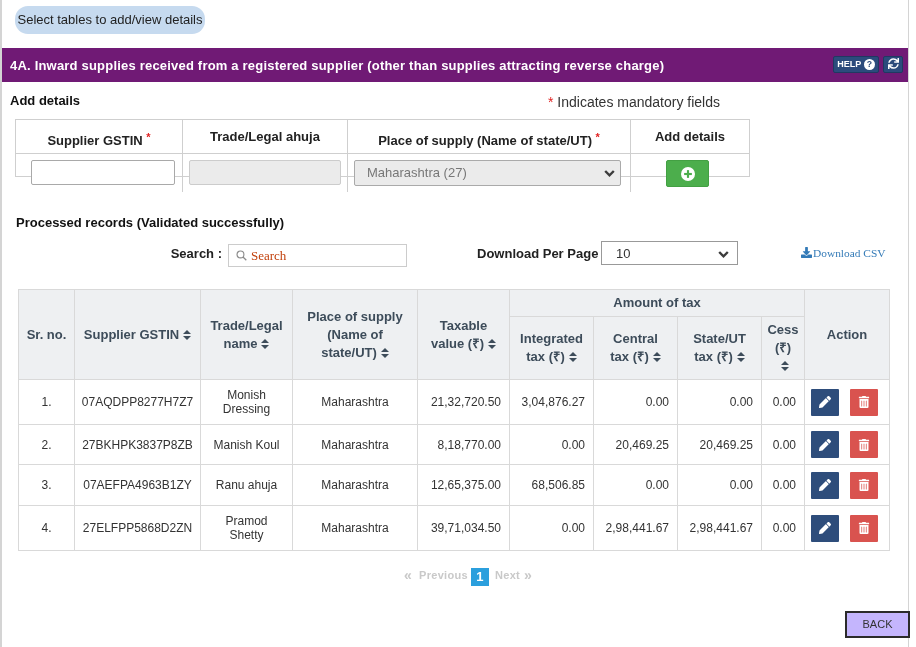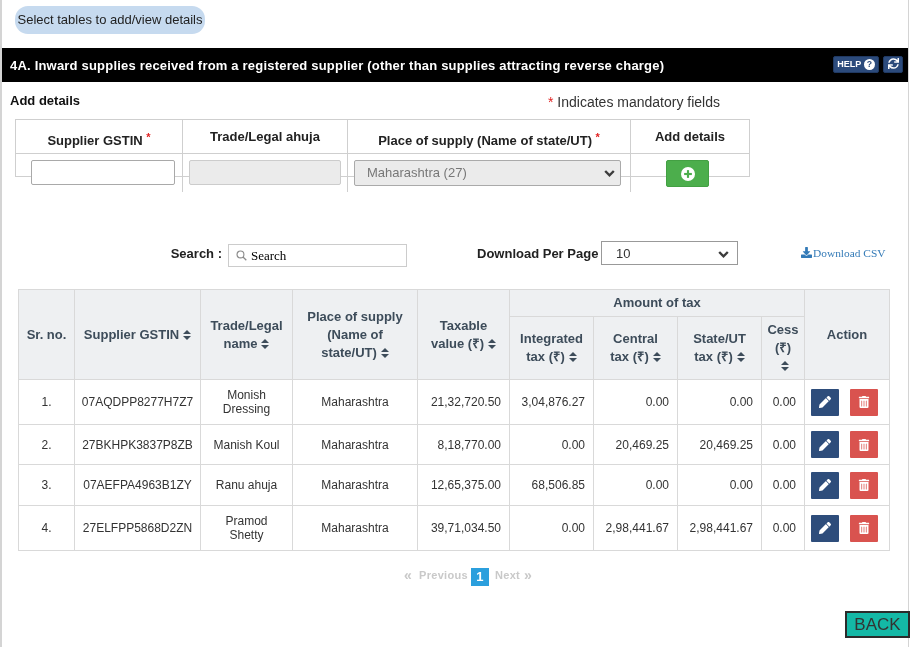--- a/index.html
+++ b/index.html
@@ -9,21 +9,21 @@
 
 #bl{left:0;top:0;width:2px;height:647px;background:#d4d4d4;}
 #br{left:908px;top:0;width:1px;height:647px;background:#d4d4d4;}
 
 #selbtn{left:15px;top:6px;width:190px;height:28px;background:#c6daef;border-radius:13px;
   font-size:13px;color:#222;text-align:center;line-height:28px;}
 #topsel{left:211px;top:4px;width:455px;height:29px;border:1px solid #8a8a8a;border-radius:3px;background:#fff;
   font-size:12.8px;color:#333;line-height:27px;padding-left:12px;box-sizing:border-box;}
 #topsel .chev{position:absolute;right:4px;top:12px;}
 
-#bar4a{left:2px;top:48px;width:906px;height:34px;background:#000000;}
+#bar4a{left:2px;top:48px;width:906px;height:34px;background:#701a75;}
 #bar4a .t{position:absolute;left:8px;top:10px;font-size:13px;font-weight:bold;color:#fff;letter-spacing:0.2px;}
 .navybtn{position:absolute;background:#2c4b7c;border:1px solid #203962;border-radius:2px;box-sizing:border-box;}
 #helpbtn{left:833px;top:56px;width:46px;height:17px;color:#fff;font-size:9px;font-weight:bold;text-align:center;line-height:15px;}
 #refbtn{left:883px;top:56px;width:20px;height:17px;text-align:center;line-height:14px;}
 
 #addtitle{left:10px;top:93px;font-size:13px;font-weight:bold;color:#111;}
 #mand{left:548px;top:94px;font-size:14px;color:#333;}
 #mand .r{color:#e02222;}
 
 #ftable{left:15px;top:119px;width:735px;height:58px;border:1px solid #cfcfcf;box-sizing:border-box;}
@@ -33,21 +33,21 @@
 #gstin-in{left:15px;top:40px;width:144px;height:25px;border:1px solid #a9a9a9;background:#fff;box-sizing:border-box;border-radius:2px;}
 #trade-in{left:173px;top:40px;width:152px;height:25px;border:1px solid #ccc;background:#ebebeb;box-sizing:border-box;border-radius:2px;}
 #pos-sel{left:338px;top:40px;width:267px;height:26px;border:1px solid #aaa;background:#ebebeb;box-sizing:border-box;border-radius:2px;
  font-size:13px;color:#777;line-height:24px;padding-left:12px;}
 #pos-sel .chev{position:absolute;right:5px;top:9px;}
 #addbtn{left:650px;top:40px;width:43px;height:27px;background:#4cae4c;border:1px solid #43a043;border-radius:2px;box-sizing:border-box;text-align:center;}
 
 #proctitle{left:16px;top:215px;font-size:13px;font-weight:bold;color:#111;}
 #searchlbl{left:120px;top:246px;width:102px;text-align:right;font-size:13px;font-weight:bold;color:#222;}
 #searchbox{left:228px;top:244px;width:179px;height:23px;border:1px solid #ccc;box-sizing:border-box;background:#fff;
-  font-family:"Liberation Serif",serif;font-size:13px;color:#000000;line-height:21px;padding-left:7px;}
+  font-family:"Liberation Serif",serif;font-size:13px;color:#c2410c;line-height:21px;padding-left:7px;}
 #rpplbl{left:477px;top:246px;font-size:13px;font-weight:bold;color:#222;}
 #rppsel{left:601px;top:241px;width:137px;height:24px;border:1px solid #999;box-sizing:border-box;background:#fff;
   font-size:13px;color:#333;line-height:24px;padding-left:14px;}
 #rppsel .chev{position:absolute;right:8px;top:9px;}
 #dlcsv{left:801px;top:247px;font-family:"Liberation Serif",serif;font-size:11.4px;color:#337ab7;}
 
 #mtable{left:18px;top:289px;width:871px;border-collapse:collapse;table-layout:fixed;font-size:12px;color:#333;}
 #mtable th,#mtable td{border:1px solid #d9d9d9;padding:0;overflow:hidden;}
 #mtable th{background:#eef0f2;color:#3d4c5a;font-size:13px;font-weight:bold;line-height:18px;}
 #mtable td{background:#fff;text-align:center;vertical-align:middle;}
@@ -56,22 +56,22 @@
 .srt{display:inline-block;width:8px;height:10px;position:relative;margin-left:4px;vertical-align:-1px;}
 .srt:before{content:"";position:absolute;left:0;top:0;border-left:4px solid transparent;border-right:4px solid transparent;border-bottom:4px solid #3d4c5a;}
 .srt:after{content:"";position:absolute;left:0;bottom:0;border-left:4px solid transparent;border-right:4px solid transparent;border-top:4px solid #3d4c5a;}
 .abtn{display:inline-block;width:28px;height:27px;border-radius:1px;vertical-align:middle;position:relative;}
 .edit{background:#2e4d7b;}
 .del{background:#d9534f;margin-left:11px;}
 .abtn svg{position:absolute;left:50%;top:50%;transform:translate(-50%,-50%);}
 
 #pager{left:0;top:566px;width:916px;height:22px;font-size:11px;font-weight:bold;color:#c9c9c9;letter-spacing:0.3px;}
 #pager .pg1{width:18px;height:18px;background:#2b9fdd;color:#fff;text-align:center;line-height:18px;font-weight:bold;font-size:13px;}
-#backbtn{left:845px;top:611px;width:65px;height:27px;border:2px solid #2b2b2b;background:#14b8a6;box-sizing:border-box;
-  text-align:center;line-height:23px;font-size:17px;color:#333;}
+#backbtn{left:845px;top:611px;width:65px;height:27px;border:2px solid #2b2b2b;background:#c4b5fd;box-sizing:border-box;
+  text-align:center;line-height:23px;font-size:11px;color:#333;}
 .chev{display:inline-block;line-height:0;font-size:0;}
 .chev svg{display:block;}
 </style>
 </head>
 <body>
 <div id="page">
   <div class="abs" id="bl"></div>
   <div class="abs" id="br"></div>
 
   <div class="abs" id="selbtn">Select tables to add/view details</div>
@@ -108,20 +108,21 @@
           </svg>
         </span>
     </div>
     <div class="abs" id="addbtn"><svg width="14" height="14" viewBox="0 0 17 17" style="margin-top:6px">
           <circle cx="8.5" cy="8.5" r="8.5" fill="#fff"></circle>
           <rect x="7.2" y="3.8" width="2.6" height="9.4" fill="#4cae4c"></rect>
           <rect x="3.8" y="7.2" width="9.4" height="2.6" fill="#4cae4c"></rect>
         </svg></div>
   </div>
 
+  <div class="abs" id="proctitle">Processed records (Validated successfully)</div>
   <div class="abs" id="searchlbl">Search :</div>
   <div class="abs" id="searchbox"><svg width="11" height="11" viewBox="0 0 16 16" style="vertical-align:-1px;margin-right:4px">
         <circle cx="6.5" cy="6.5" r="5" fill="none" stroke="#8a8a8a" stroke-width="1.6"></circle>
         <line x1="10.2" y1="10.2" x2="15" y2="15" stroke="#8a8a8a" stroke-width="1.8"></line>
       </svg>Search</div>
   <div class="abs" id="rpplbl">Download Per Page :</div>
   <div class="abs" id="rppsel">10
     <span class="chev">
         <svg width="11" height="7">
           <path d="M1.2 1 L5.5 5.3 L9.8 1" stroke="#3c3c3c" stroke-width="2.4" fill="none"></path>

